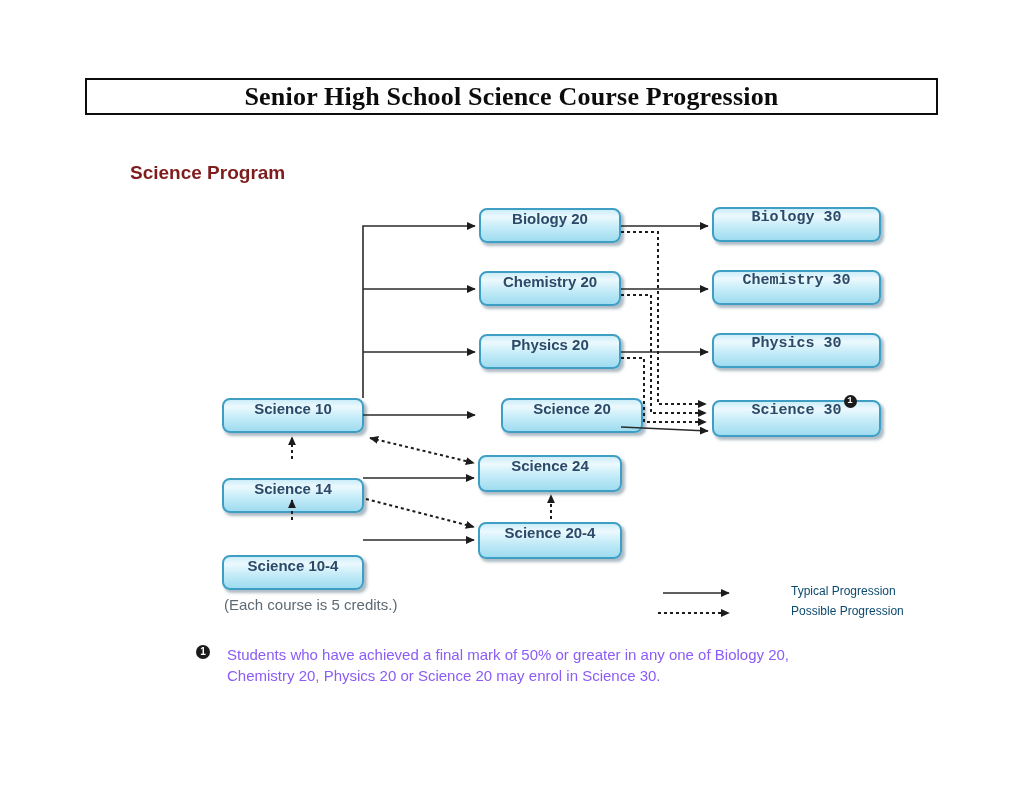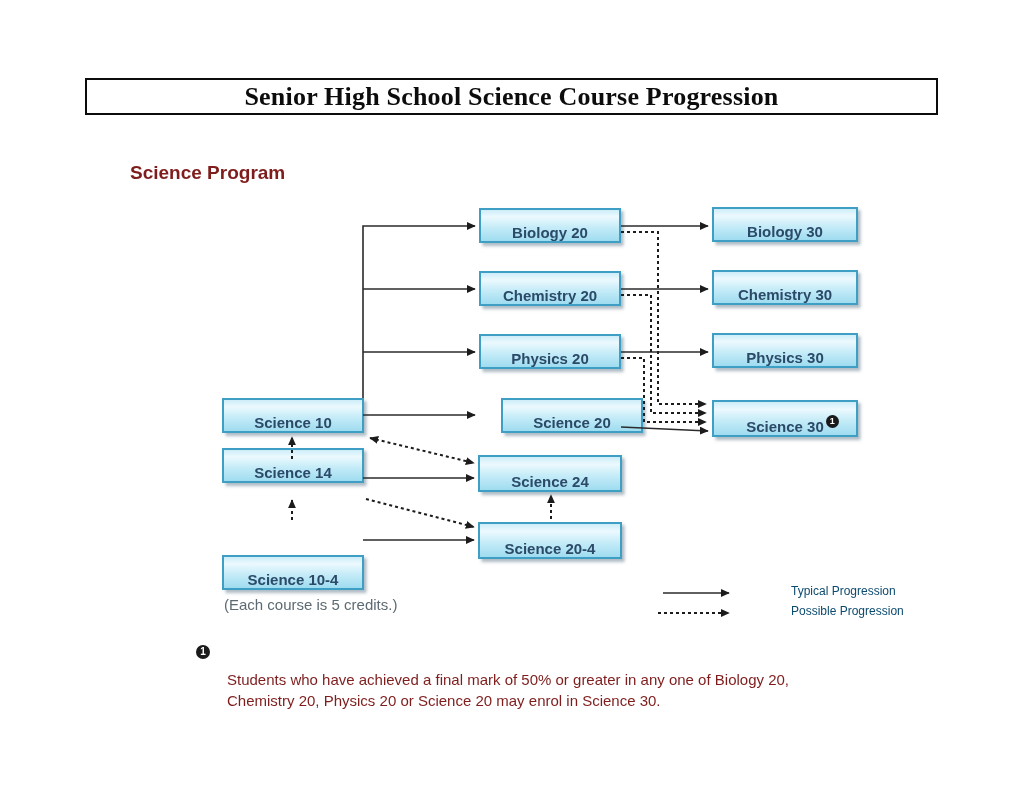--- a/index.html
+++ b/index.html
@@ -5,51 +5,51 @@
   html,body{margin:0;padding:0;background:#ffffff;}
   .canvas{position:relative;width:1024px;height:791px;background:#ffffff;overflow:hidden;
           font-family:"Liberation Sans",sans-serif;}
   .title-box{position:absolute;left:85px;top:78px;width:849px;height:33px;
              border:2px solid #0c0c0c;display:flex;align-items:center;justify-content:center;
              font-family:"Liberation Serif",serif;font-weight:bold;font-size:26px;color:#0c0c0c;
              letter-spacing:.2px;}
   .program-heading{position:absolute;left:130px;top:162px;font-size:19px;font-weight:bold;
              color:#7f1d1d;}
   .course{position:absolute;box-sizing:border-box;width:142px;height:35px;
-          border:2px solid #3f9ec3;border-radius:0;
+          border:2px solid #3f9ec3;border-radius:8px;
           background:linear-gradient(180deg,#cdedf8 0%,#ecf9fe 22%,#c6ecf8 55%,#9fdcf0 100%);
           box-shadow:2.5px 3px 3px rgba(105,130,145,.55);
-          display:flex;align-items:flex-end;justify-content:center;
+          display:flex;align-items:flex-start;justify-content:center;
           font-size:15px;font-weight:bold;color:#2b4a68;}
-  .course.wide{width:146px;}
+  .course.wide{width:169px;font-family:Liberation Mono, monospace;}
   .course .note-sup{position:relative;top:-7px;margin-left:2px;display:inline-block;
           width:13px;height:13px;border-radius:50%;background:#1a1a1a;color:#ffffff;
           font-size:9px;line-height:13px;text-align:center;font-weight:bold;}
   svg.wires{position:absolute;left:0;top:0;pointer-events:none;}
   .legend-label{position:absolute;font-size:12px;color:#0c4a6e;margin-left:44px;}
   .credits-note{position:absolute;left:224px;top:596px;font-size:15px;color:#5d6a73;}
   .footnote{position:absolute;left:196px;top:644px;display:flex;align-items:flex-start;}
   .footnote .fn-icon{flex:0 0 auto;width:14px;height:14px;border-radius:50%;background:#1a1a1a;
           color:#ffffff;font-size:10px;line-height:14px;text-align:center;font-weight:bold;
           margin-top:1px;}
-  .footnote .fn-text{margin-left:17px;width:600px;font-size:15px;line-height:21px;color:#7f1d1d;margin-top:25px;}
+  .footnote .fn-text{margin-left:17px;width:600px;font-size:15px;line-height:21px;color:#8b5cf6;}
 </style>
 </head>
 <body>
 
 <div class="canvas">
 
   <div class="title-box">Senior High School Science Course Progression</div>
 
   <div class="program-heading">Science Program</div>
 
   <div class="course" style="left:222px;top:398px;">
     <span>Science 10</span>
   </div>
-  <div class="course" style="left:222px;top:448px;">
+  <div class="course" style="left:222px;top:478px;">
     <span>Science 14</span>
   </div>
   <div class="course" style="left:222px;top:523px;margin-top:32px;">
     <span>Science 10-4</span>
   </div>
 
   <div class="course" style="left:479px;top:208px;">
     <span>Biology 20</span>
   </div>
   <div class="course" style="left:479px;top:271px;">

